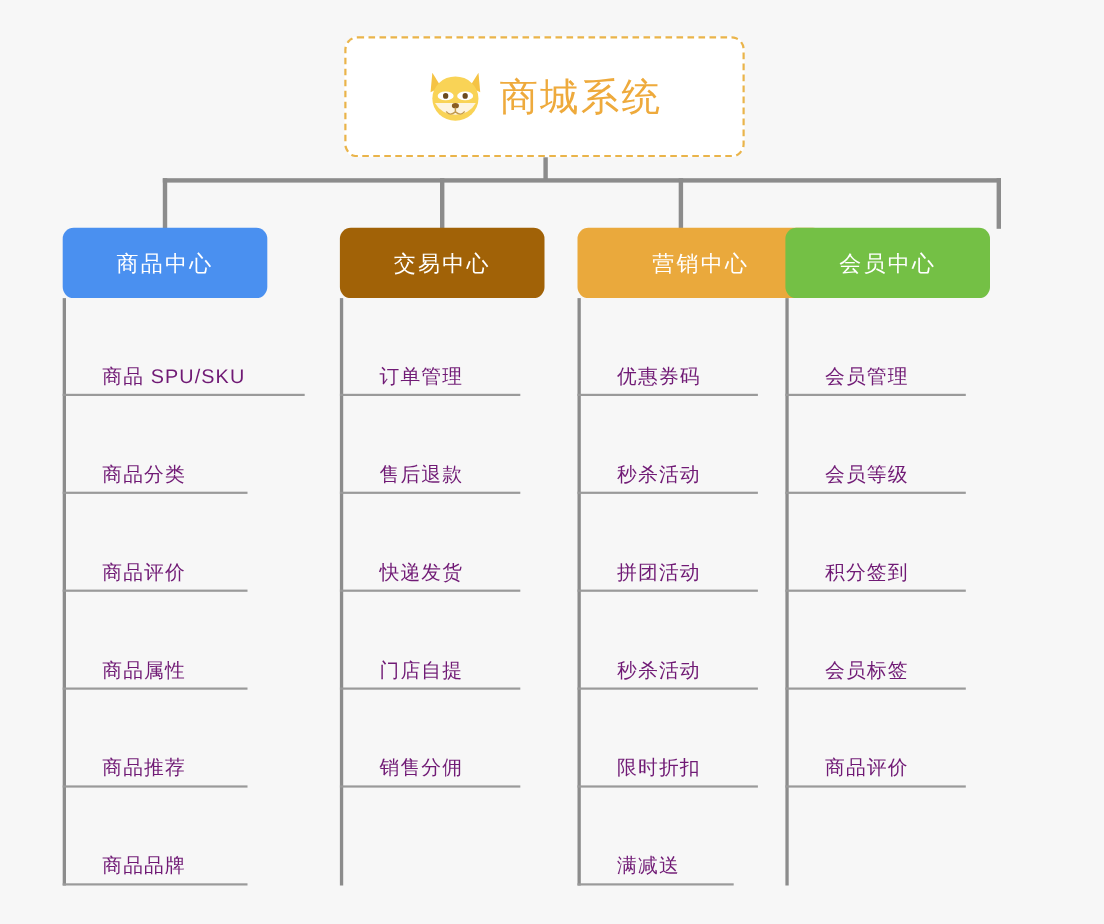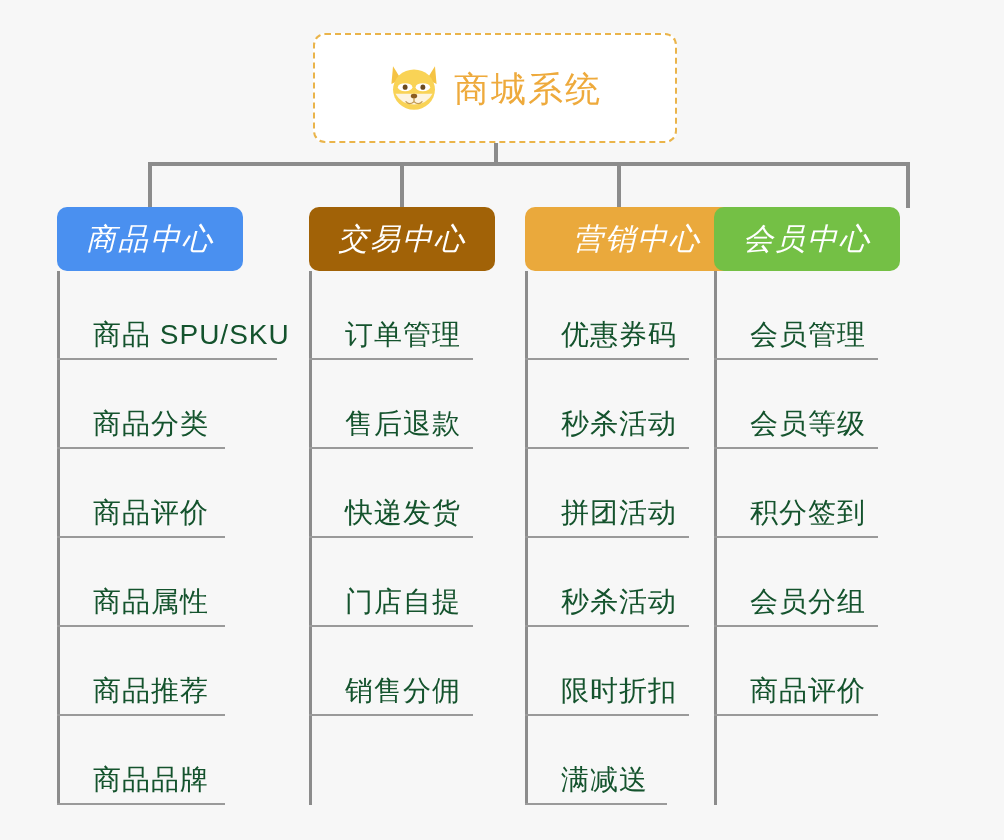--- a/index.html
+++ b/index.html
@@ -35,32 +35,32 @@
   .drop{position:absolute;width:4px;height:46px;background:#8c8c8c;top:162px;}
 
   
   .column{position:absolute;top:207px;}
   .cat-header{
     height:64px;border-radius:10px;
     display:flex;align-items:center;justify-content:center;
     box-sizing:border-box;
   }
   .cat-title{
-    color:#ffffff;font-size:30px;letter-spacing:2px;white-space:nowrap;font-style:italic;
+    color:#ffffff;font-size:20px;letter-spacing:2px;white-space:nowrap;
   }
   .spine{
     position:absolute;left:0;top:64px;width:3px;background:#8c8c8c;
   }
   .leaves{position:absolute;left:0;top:64px;}
   .leaf{
     position:relative;height:89px;box-sizing:border-box;
     display:flex;align-items:flex-end;
   }
   .leaf-label{
-    font-size:28px;color:#14532d;white-space:nowrap;
+    font-size:18px;color:#701a75;white-space:nowrap;
     padding-left:36px;padding-bottom:6px;letter-spacing:1px;
   }
   .leaf-underline{
     position:absolute;left:0;bottom:0;height:2px;background:#9a9a9a;
   }
 </style>
 </head>
 <body>
 
 <div id="canvas">
@@ -197,21 +197,21 @@
       </div>
       <div class="leaf">
         <span class="leaf-label">会员等级</span>
         <span class="leaf-underline" style="width:164px"></span>
       </div>
       <div class="leaf">
         <span class="leaf-label">积分签到</span>
         <span class="leaf-underline" style="width:164px"></span>
       </div>
       <div class="leaf">
-        <span class="leaf-label">会员分组</span>
+        <span class="leaf-label">会员标签</span>
         <span class="leaf-underline" style="width:164px"></span>
       </div>
       <div class="leaf">
         <span class="leaf-label">商品评价</span>
         <span class="leaf-underline" style="width:164px"></span>
       </div>
     </div>
   </div>
 
 </div>

